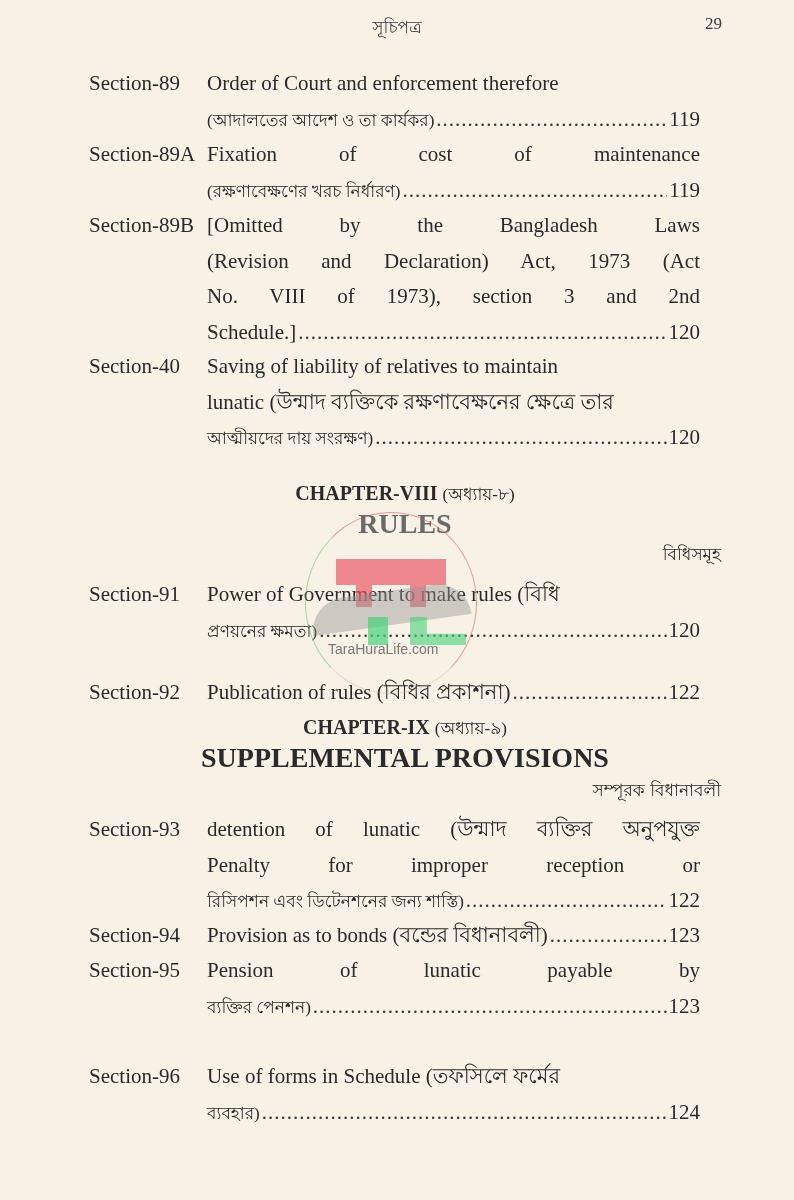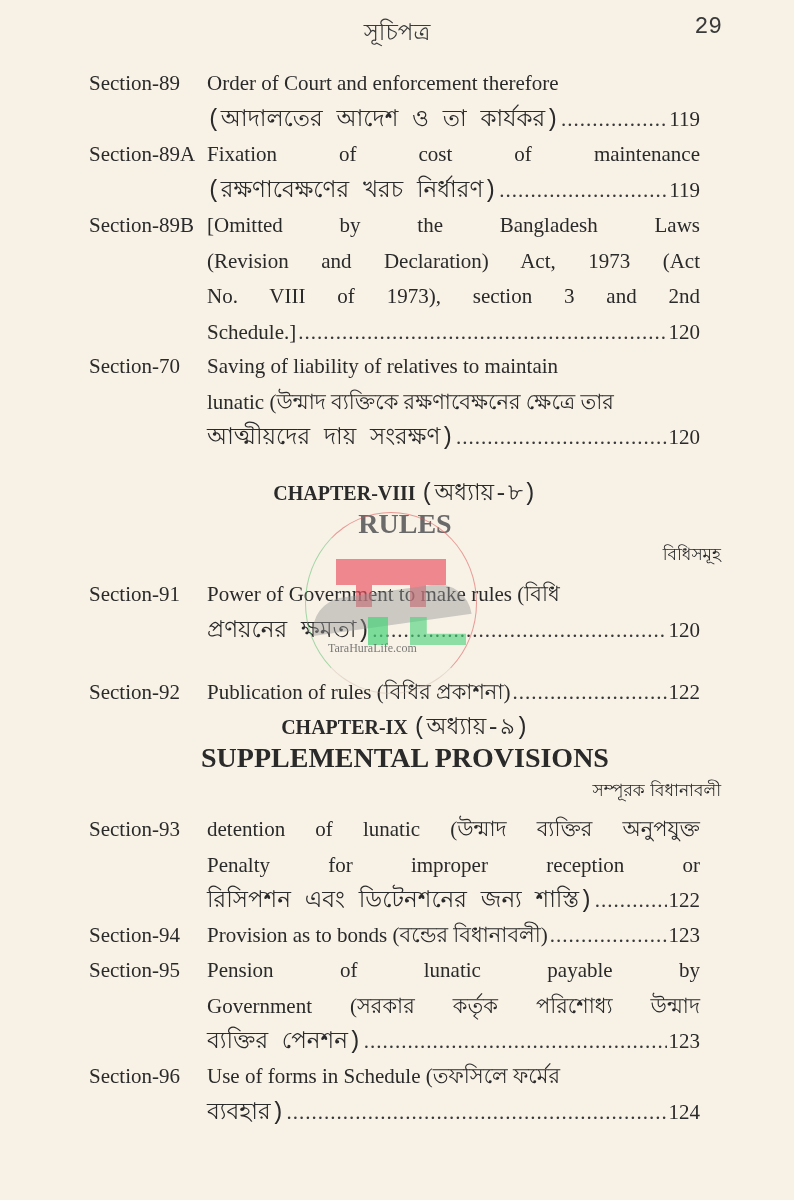--- a/index.html
+++ b/index.html
@@ -39,21 +39,21 @@
   }
   .lead .t { flex: 0 0 auto; }
   .lead .dots {
     flex: 1 1 auto; overflow: hidden; margin: 0 2px;
     color: #3a3a3a; letter-spacing: 1px;
   }
   .lead .dots::before {
     content: ".....................................................................................................................................................................";
   }
   .lead .pg { flex: 0 0 auto; }
-  .bn { font-family: Liberation Mono, monospace; font-size: 23px; }
+  .bn { font-family: Liberation Serif, serif; font-size: 17px; }
 
   .chapter {
     position: absolute; left: 89px; width: 632px; text-align: center;
     font-weight: bold; font-size: 20px; line-height: 30px;
   }
   .chapter .bn { font-weight: normal; }
   .heading {
     position: absolute; left: 89px; width: 632px; text-align: center;
     font-weight: bold; font-size: 28px; line-height: 30px;
   }
@@ -85,22 +85,22 @@
   .wm-green {
     position: absolute; left: 62px; top: 104px; width: 20px; height: 28px;
     background: rgba(70,210,120,0.7);
   }
   .wm-green2 {
     position: absolute; left: 104px; top: 104px; width: 56px; height: 28px;
     background: rgba(70,210,120,0.6);
     clip-path: polygon(0 0, 30% 0, 30% 60%, 100% 60%, 100% 100%, 0 100%);
   }
   .wm-text {
-    position: absolute; left: 22px; top: 128px; font-family: Liberation Serif, serif;
-    font-size: 12px; color: rgba(90,90,90,0.8);
+    position: absolute; left: 22px; top: 128px; font-family: Liberation Sans, sans-serif;
+    font-size: 14px; color: rgba(90,90,90,0.8);
   }
 </style>
 </head>
 <body>
 
 <div class="page">
 
   <div class="running-head">
     <div class="running-title bn">সূচিপত্র</div>
     <div class="page-number bn">29</div>
@@ -138,21 +138,21 @@
       <span class="line justify">No. VIII of 1973), section 3 and 2nd</span>
       <span class="line lead">
         <span class="t">Schedule.]</span>
         <span class="dots"></span>
         <span class="pg">120</span>
       </span>
     </div>
   </div>
 
   <div class="entry" style="top:349px">
-    <span class="sec">Section-70</span>
+    <span class="sec">Section-40</span>
     <div class="body">
       <span class="line">Saving of liability of relatives to maintain</span>
       <span class="line">lunatic (উন্মাদ ব্যক্তিকে রক্ষণাবেক্ষনের ক্ষেত্রে তার</span>
       <span class="line lead">
         <span class="t bn">আত্মীয়দের দায় সংরক্ষণ)</span>
         <span class="dots"></span>
         <span class="pg">120</span>
       </span>
     </div>
   </div>
@@ -215,21 +215,20 @@
         <span class="dots"></span>
         <span class="pg">123</span>
       </span>
     </div>
   </div>
 
   <div class="entry" style="top:953px">
     <span class="sec">Section-95</span>
     <div class="body">
       <span class="line justify">Pension of lunatic payable by</span>
-      <span class="line justify">Government (সরকার কর্তৃক পরিশোধ্য উন্মাদ</span>
       <span class="line lead">
         <span class="t bn">ব্যক্তির পেনশন)</span>
         <span class="dots"></span>
         <span class="pg">123</span>
       </span>
     </div>
   </div>
 
   <div class="entry" style="top:1059px">
     <span class="sec">Section-96</span>

